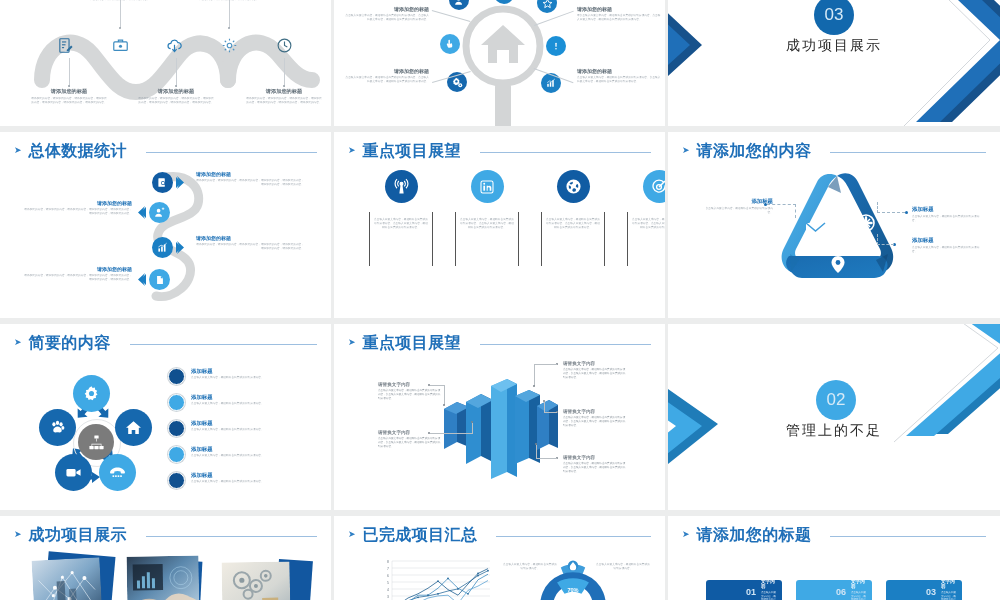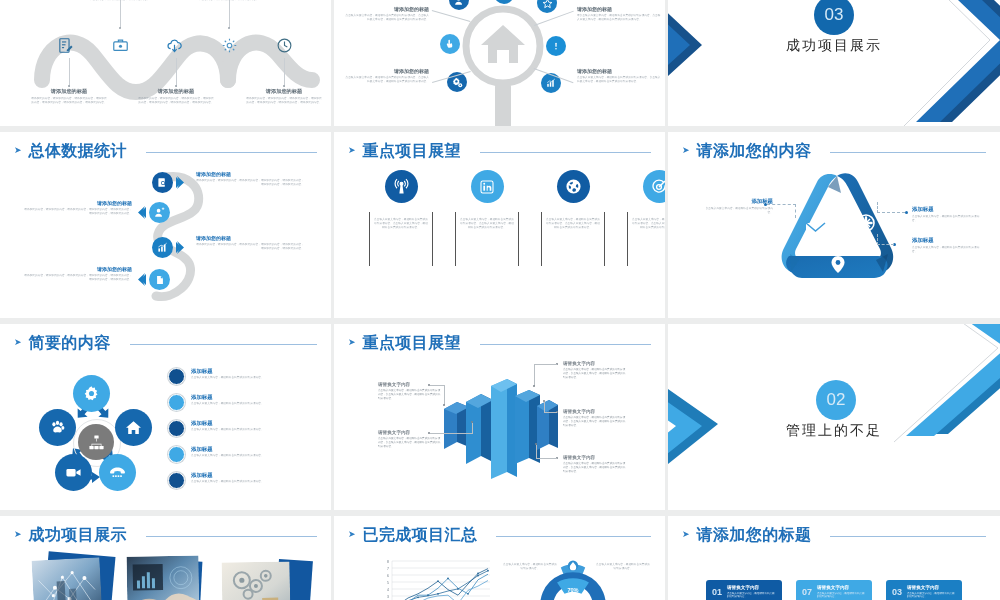--- a/index.html
+++ b/index.html
@@ -91,21 +91,21 @@
   .s10 .pback{position:absolute;background:#1257a0;}
 
   
   .s11 .axn{font-size:3.4px;fill:#6b7680;}
   .s11 .note{position:absolute;width:56px;text-align:center;}
 
   
   .s12 .bar{
     position:absolute;height:24px;border-radius:3px;display:flex;align-items:center;padding:0 6px;box-sizing:border-box;
   }
-  .s12 .bnum{font-size:9px;color:#cfe4f5;font-weight:bold;margin-right:5px;}
+  .s12 .bnum{font-size:9px;color:#cfe4f5;font-weight:bold;margin-right:5px;margin-left:34px;}
   .s12 .bh{font-size:4.6px;font-weight:bold;color:#ffffff;margin-bottom:1.5px;}
   .s12 .bt{font-size:2.5px;line-height:1.5;color:#dbeaf7;}
 </style>
 </head>
 <body>
 
 <div class="grid">
 
   <div class="slide s1">
     <svg class="wavewrap" viewBox="0 0 331 126">
@@ -837,21 +837,21 @@
 
     <div class="bar" style="left:38px;top:573px;width:76px;background:#0f5ba4;top:64px;">
       <span class="bnum">01</span>
       <span>
         <span class="bh" style="display:block;">请替换文字内容</span>
         <span class="bt" style="display:block;">点击输入简要文字内容，概括精炼言简意赅的说明分项内容。</span>
       </span>
     </div>
 
     <div class="bar" style="left:128px;top:64px;width:76px;background:#3fa9e5;">
-      <span class="bnum">07</span>
+      <span class="bnum">06</span>
       <span>
         <span class="bh" style="display:block;">请替换文字内容</span>
         <span class="bt" style="display:block;">点击输入简要文字内容，概括精炼言简意赅的说明分项内容。</span>
       </span>
     </div>
 
     <div class="bar" style="left:218px;top:64px;width:76px;background:#1b7fc4;">
       <span class="bnum">03</span>
       <span>
         <span class="bh" style="display:block;">请替换文字内容</span>

